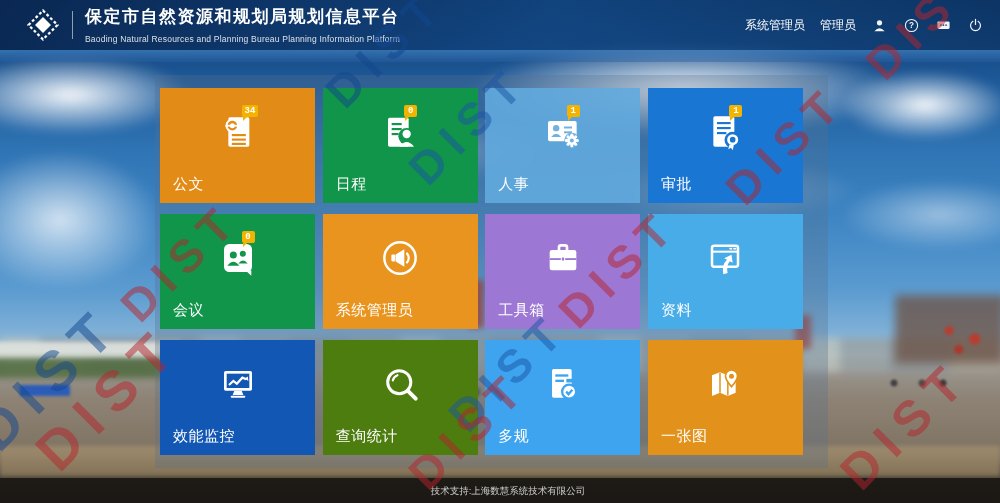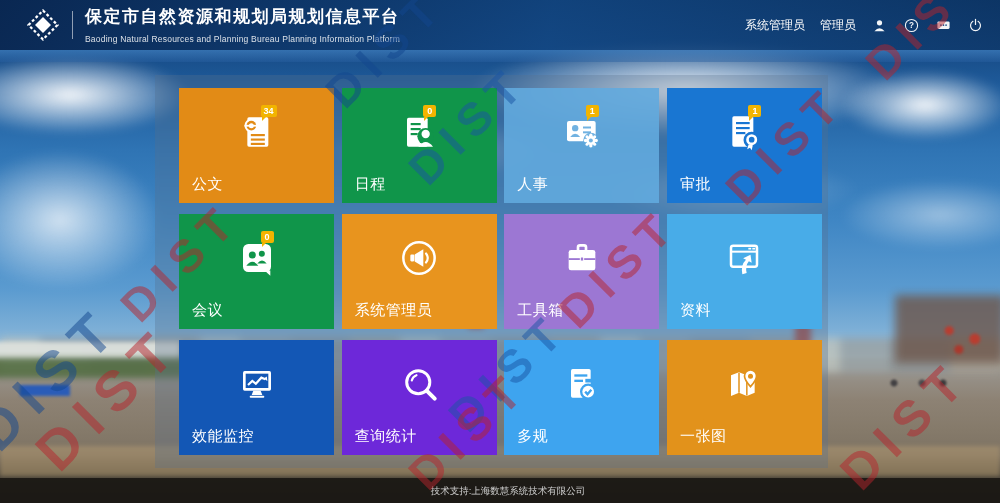--- a/index.html
+++ b/index.html
@@ -51,23 +51,23 @@
     background:linear-gradient(100deg,rgba(9,38,80,.92),rgba(18,70,130,.78) 55%,rgba(12,52,100,.68));color:#fff;}
   .hstrip{position:absolute;left:0;top:50px;width:100%;height:12px;z-index:4;
     background:linear-gradient(180deg,rgba(70,135,200,.62),rgba(40,95,160,.45));}
   .hsep{width:1px;height:28px;background:rgba(255,255,255,.55);margin:0 12px 0 12px;}
   .htitle{font-size:17px;font-weight:bold;letter-spacing:1.5px;line-height:19px;}
   .hsub{font-size:8.5px;opacity:.85;margin-top:8px;letter-spacing:.2px;}
   .hright{margin-left:auto;display:flex;align-items:center;gap:15px;padding-right:16px;}
   .hlink{font-size:12px;color:#fff;cursor:pointer;}
   .hicon{width:17px;height:17px;cursor:pointer;opacity:.95;}
   
-  .tiles{position:absolute;left:179px;top:88px;width:643px;height:361px;z-index:2;
+  .tiles{position:absolute;left:160px;top:88px;width:643px;height:361px;z-index:2;
     display:grid;grid-template-columns:repeat(4,155px);grid-auto-rows:115px;
-    row-gap:11px;justify-content:space-between;}
+    row-gap:11px;justify-content:space-between;font-family:Liberation Mono, monospace;}
   .tile{position:relative;cursor:pointer;color:#fff;}
   .tlabel{position:absolute;left:13px;bottom:9px;font-size:15px;letter-spacing:.5px;}
   .ticon{position:absolute;left:50%;top:24px;transform:translateX(-50%);width:40px;height:40px;}
   .ticon svg{display:block;}
   .tile .cut{fill:var(--c,#888);}
   .tile .cutst{stroke:var(--c,#888);}
   .badge{position:absolute;top:-7px;left:24px;background:#f2b400;color:#fff;
     font-size:9px;font-weight:bold;line-height:12px;min-width:7px;padding:0 3px;
     text-align:center;border-radius:2px;}
   .badge:empty{display:none;}
@@ -283,21 +283,21 @@
           <rect class="cut" x="5.2" y="5.8" width="13.6" height="8.6"></rect>
           <path d="M6.6 12.6 L9.2 10.2 L11.3 11.8 L14.6 8.2 L17 9.2" fill="none" stroke="#fff" stroke-width="1.3"></path>
           <path fill="#fff" d="M17.9 7.5 l0.3 2.7 l-2.2 -1.5 z"></path>
           <path fill="#fff" d="M9.8 16 h4.4 l1 2.6 h-6.4 z"></path>
           <rect x="7.6" y="19" width="8.8" height="1.2" rx="0.6" fill="#fff"></rect>
         </svg>
       </div>
       <span class="tlabel">效能监控</span>
     </div>
 
-    <div class="tile" style="background: #6d28d9; --c: #1e84e5;">
+    <div class="tile" style="background: #4d7c0f; --c: #1e84e5;">
       <div class="ticon">
         <svg viewBox="0 0 24 24" width="42" height="42">
           <circle cx="11" cy="10.4" r="6.6" fill="none" stroke="#fff" stroke-width="1.7"></circle>
           <path d="M7.3 9.4 q0.5 -2.3 2.7 -3" fill="none" stroke="#fff" stroke-width="1.2" stroke-linecap="round"></path>
           <line x1="15.8" y1="15.2" x2="20.4" y2="19.8" stroke="#fff" stroke-width="2.3" stroke-linecap="round"></line>
         </svg>
       </div>
       <span class="tlabel">查询统计</span>
     </div>
 

